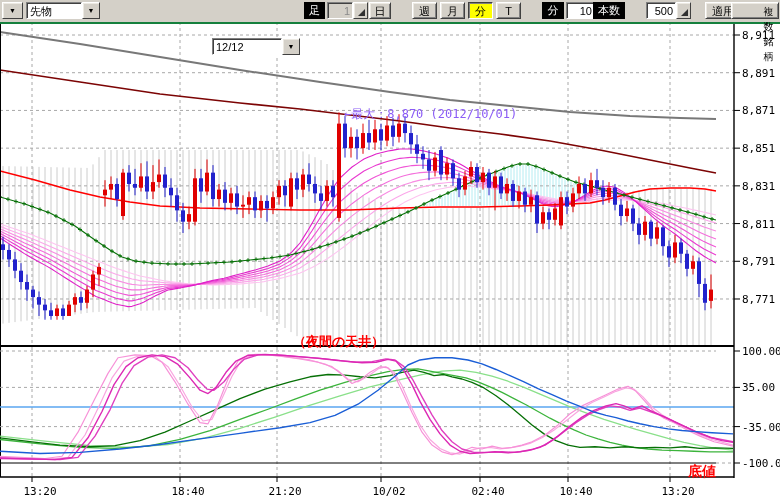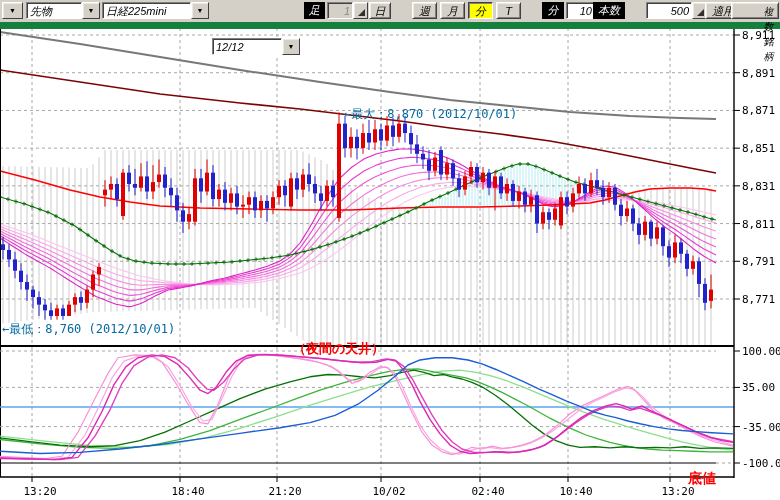--- a/index.html
+++ b/index.html
@@ -1,20 +1,20 @@
 <!DOCTYPE html>
 <html><head>
 <meta charset="utf-8">
 <style>
   html,body{margin:0;padding:0;background:#d4d0c8;width:780px;height:500px;overflow:hidden;
     font-family:"Liberation Sans",sans-serif;}
   #app{position:relative;width:780px;height:500px;background:#fff;}
   
   #toolbar{position:absolute;left:0;top:0;width:780px;height:22px;background:#d4d0c8;
-    border-bottom:7px solid #15803d;z-index:10;font-style:italic;}
+    border-bottom:2px solid #15803d;z-index:10;}
   .tb{position:absolute;top:2px;height:17px;box-sizing:border-box;font-size:11px;line-height:15px;}
   .raised{background:#d4d0c8;border:1px solid;border-color:#fff #404040 #404040 #fff;
     box-shadow:inset 1px 1px 0 #ece9e2, inset -1px -1px 0 #808080;}
   .combo{display:flex;}
   .combo .field{flex:1;background:#fff;border:1px solid;border-color:#808080 #fff #fff #808080;
     box-shadow:inset 1px 1px 0 #404040;padding:1px 2px 0 3px;color:#000;white-space:nowrap;overflow:hidden;}
   .combo .drop{width:16px;background:#d4d0c8;border:1px solid;border-color:#fff #404040 #404040 #fff;
     box-shadow:inset 1px 1px 0 #ece9e2;display:flex;align-items:center;justify-content:center;
     font-size:7px;color:#000;}
   .blackLabel{background:#000;color:#fff;text-align:center;padding-top:1px;}
@@ -24,22 +24,22 @@
   .spin .val{flex:1;text-align:right;padding:1px 2px 0 2px;border:1px solid;
     border-color:#808080 #fff #fff #808080;box-shadow:inset 1px 1px 0 #404040;background:#fff;}
   .spin .val.gray{background:#d4d0c8;color:#8a8a8a;}
   .spin .sbtn{width:13px;background:#d4d0c8;border:1px solid;border-color:#fff #404040 #404040 #fff;
     box-shadow:inset 1px 1px 0 #ece9e2;position:relative;}
   .spin .sbtn:after{content:"";position:absolute;right:2px;bottom:2px;width:0;height:0;
     border-bottom:7px solid #303030;border-left:7px solid transparent;}
   
   #chart{position:absolute;left:0;top:0;width:780px;height:398px;z-index:1;}
   .anno{position:absolute;z-index:5;white-space:nowrap;}
-  .anno.black{color:#0369a1;font-size:12px;font-family:"DejaVu Sans Mono",monospace;}
-  .anno.red{color:#f00;font-weight:bold;font-size:13px;margin-top:7px;}
+  .anno.black{color:#8b5cf6;font-size:12px;font-family:"DejaVu Sans Mono",monospace;}
+  .anno.red{color:#f00;font-weight:bold;font-size:13px;}
 </style>
 </head>
 <body>
 
 <div id="app">
 
   <div id="chart"><svg width="780" height="500">
         <rect x="0" y="22" width="780" height="478" fill="#fff"></rect>
         <line x1="3" y1="166.06666666666666" x2="3" y2="323.62105263157895" stroke="#cccccc" stroke-width="1"></line>
         <line x1="9" y1="166.2" x2="9" y2="322.86315789473684" stroke="#cccccc" stroke-width="1"></line>
@@ -719,34 +719,29 @@
         <text x="389" y="495" text-anchor="middle" font-size="11px" font-family="&quot;DejaVu Sans Mono&quot;,monospace" fill="#000">10/02</text>
         <line x1="480" y1="477" x2="480" y2="482" stroke="#000000" stroke-width="1"></line>
         <text x="488" y="495" text-anchor="middle" font-size="11px" font-family="&quot;DejaVu Sans Mono&quot;,monospace" fill="#000">02:40</text>
         <line x1="568" y1="477" x2="568" y2="482" stroke="#000000" stroke-width="1"></line>
         <text x="576" y="495" text-anchor="middle" font-size="11px" font-family="&quot;DejaVu Sans Mono&quot;,monospace" fill="#000">10:40</text>
         <line x1="670" y1="477" x2="670" y2="482" stroke="#000000" stroke-width="1"></line>
         <text x="678" y="495" text-anchor="middle" font-size="11px" font-family="&quot;DejaVu Sans Mono&quot;,monospace" fill="#000">13:20</text>
       </svg></div>
 
   <div class="anno black" style="left:344px;top:106px;">←最大：8,870 (2012/10/01)</div>
-  <div class="anno black" style="left:2px;top:321px;">←最低：8,760 (2012/10/01)</div>
   <div class="anno red" style="left:293px;top:333px;">（夜間の天井）</div>
   <div class="anno red" style="left:688px;top:463px;font-size:14px;">底値</div>
 
   <div id="toolbar">
     <div class="tb combo" style="left:2px;width:21px;">
       <div class="drop" style="width:100%;">▼</div>
     </div>
     <div class="tb combo" style="left:26px;width:74px;">
       <div class="field">先物</div>
-      <div class="drop">▼</div>
-    </div>
-    <div class="tb combo" style="left:102px;width:107px;">
-      <div class="field">日経225mini</div>
       <div class="drop">▼</div>
     </div>
     <div class="tb combo" style="left:212px;width:88px;margin-top:36px;">
       <div class="field">12/12</div>
       <div class="drop">▼</div>
     </div>
     <div class="tb blackLabel" style="left:304px;width:21px;">足</div>
     <div class="tb spin" style="left:327px;width:41px;">
       <div class="val gray">1</div>
       <div class="sbtn"></div>
@@ -755,20 +750,20 @@
     <div class="tb btn raised" style="left:412px;width:25px;">週</div>
     <div class="tb btn raised" style="left:440px;width:25px;">月</div>
     <div class="tb btn raised sel" style="left:468px;width:25px;">分</div>
     <div class="tb btn raised" style="left:496px;width:25px;">T</div>
     <div class="tb blackLabel" style="left:542px;width:22px;">分</div>
     <div class="tb spin" style="left:566px;width:44px;border-radius:6px;">
       <div class="val">10</div>
       <div class="sbtn"></div>
     </div>
     <div class="tb blackLabel" style="left:593px;width:32px;">本数</div>
-    <div class="tb spin" style="left:646px;width:61px;">
+    <div class="tb spin" style="left:646px;width:45px;">
       <div class="val">500</div>
       <div class="sbtn"></div>
     </div>
     <div class="tb btn raised" style="left:693px;width:36px;margin-left:12px;">適用</div>
     <div class="tb btn raised" style="left:731px;width:48px;font-size:10px;padding-left:27px;">複数銘柄</div>
   </div>
 </div>
 
 </body></html>

